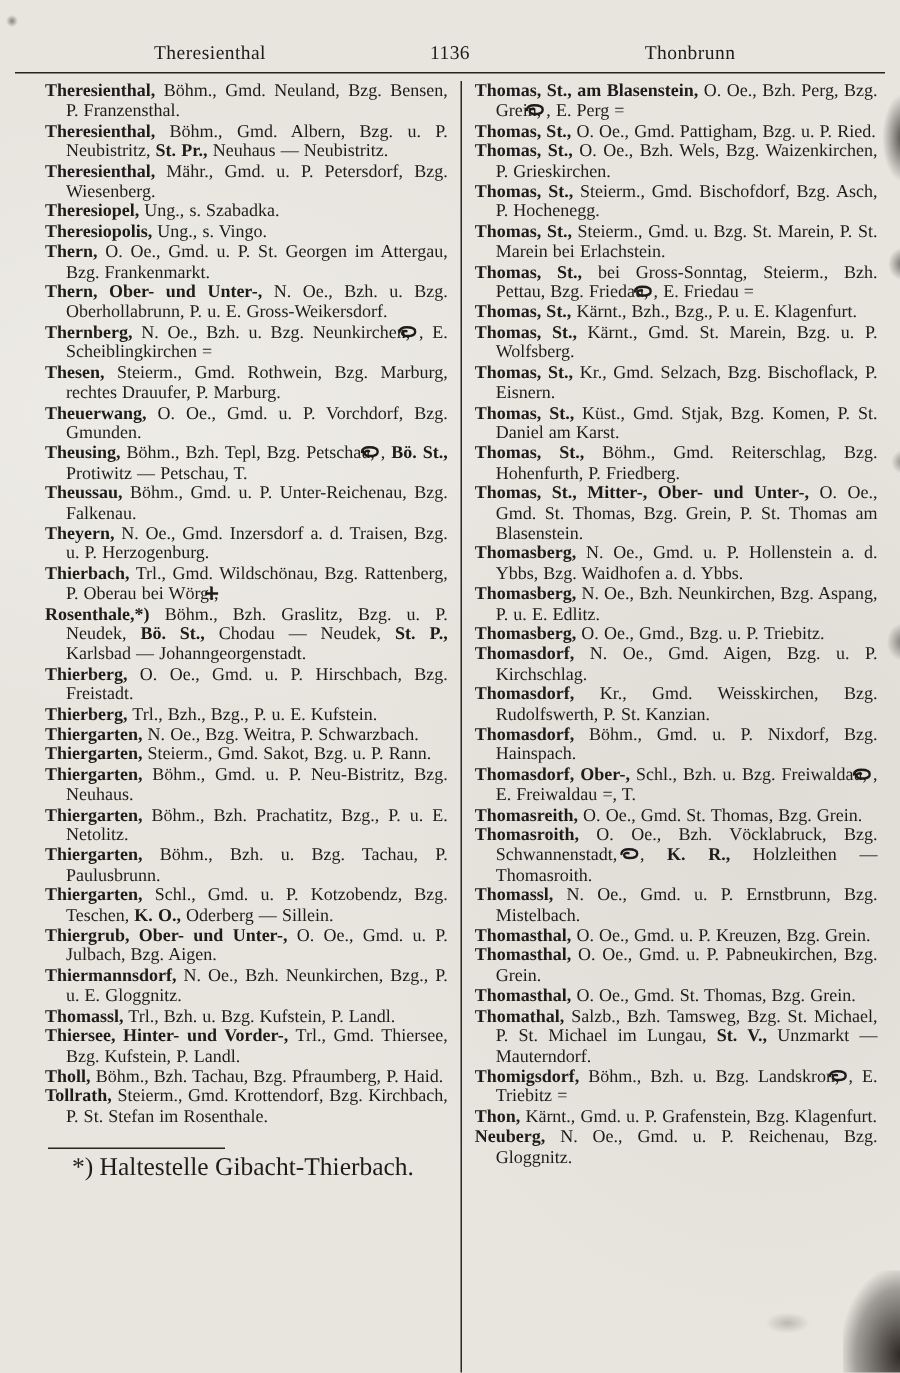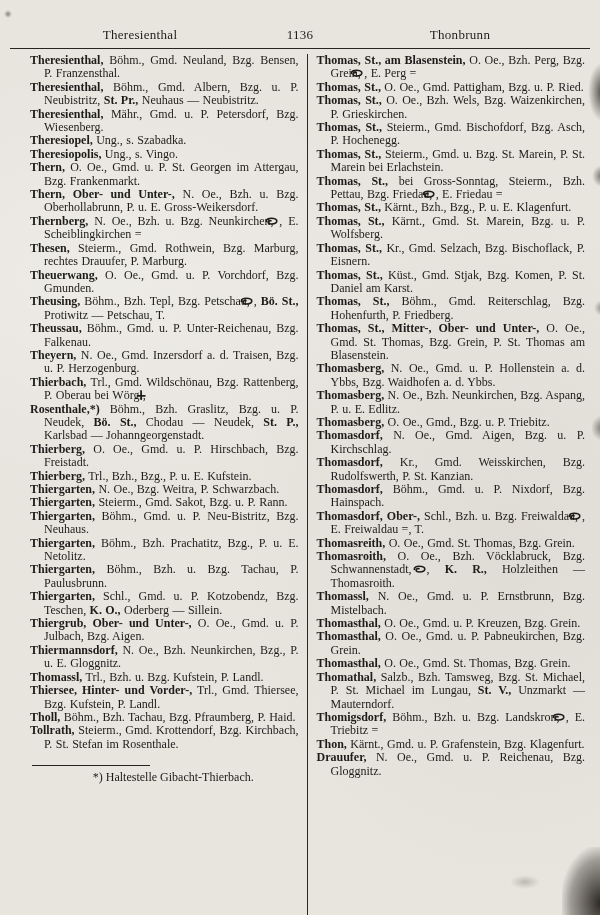--- a/index.html
+++ b/index.html
@@ -49,21 +49,21 @@
     text-indent:-14px;
     word-spacing:.4px;
   }
   .seg-b{font-weight:bold;}
   .seg-i{}
   .icon{display:inline-block;vertical-align:-1px;line-height:0;}
   .cross-glyph{font-weight:bold;font-size:14px;font-family:"DejaVu Sans",sans-serif;line-height:0;}
   .footnote-block{margin-top:14px;}
   .footnote-rule{width:118px;border-top:1.2px solid #26241f;margin:0 0 5px 2px;}
   .footnote{
-    font-size:12px;line-height:13px;margin:0;padding-left:18px;text-align:center;
+    font-size:17px;line-height:13px;margin:0;padding-left:18px;
   }
   .smudge{position:absolute;pointer-events:none;}
   .s1{right:-6px;top:62px;width:18px;height:60px;background:radial-gradient(ellipse at 80% 50%, rgba(35,30,25,.8), transparent 70%);}
   .s2{right:-4px;top:165px;width:12px;height:22px;background:radial-gradient(ellipse at 80% 50%, rgba(35,30,25,.6), transparent 70%);}
   .s3{right:-5px;top:415px;width:14px;height:26px;background:radial-gradient(ellipse at 80% 50%, rgba(35,30,25,.55), transparent 70%);}
   .s4{right:-10px;bottom:-12px;width:48px;height:80px;background:radial-gradient(ellipse at 80% 70%, rgba(25,20,15,.9), rgba(25,20,15,.35) 55%, transparent 75%);}
   .s5{right:-4px;top:300px;width:10px;height:16px;background:radial-gradient(ellipse at 80% 50%, rgba(35,30,25,.45), transparent 70%);}
   .s6{left:4px;top:10px;width:8px;height:8px;background:radial-gradient(circle, rgba(40,35,30,.5), transparent 70%);}
   .s7{right:60px;top:875px;width:30px;height:14px;background:radial-gradient(ellipse, rgba(60,55,45,.25), transparent 70%);}
 </style>
@@ -151,21 +151,21 @@
             </svg></span><span class="seg-n">, </span><span class="seg-b">K. R.,</span><span class="seg-n"> Holzleithen — Thomasroith.</span></p>
         <p class="entry"><span class="seg-b">Thomassl,</span><span class="seg-i"> N. Oe.,</span><span class="seg-n"> Gmd. u. P. Ernstbrunn, Bzg. Mistelbach.</span></p>
         <p class="entry"><span class="seg-b">Thomasthal,</span><span class="seg-i"> O. Oe.,</span><span class="seg-n"> Gmd. u. P. Kreuzen, Bzg. Grein.</span></p>
         <p class="entry"><span class="seg-b">Thomasthal,</span><span class="seg-i"> O. Oe.,</span><span class="seg-n"> Gmd. u. P. Pabneukirchen, Bzg. Grein.</span></p>
         <p class="entry"><span class="seg-b">Thomasthal,</span><span class="seg-i"> O. Oe.,</span><span class="seg-n"> Gmd. St. Thomas, Bzg. Grein.</span></p>
         <p class="entry"><span class="seg-b">Thomathal,</span><span class="seg-i"> Salzb.,</span><span class="seg-n"> Bzh. Tamsweg, Bzg. St. Michael, P. St. Michael im Lungau, </span><span class="seg-b">St. V.,</span><span class="seg-n"> Unzmarkt — Mauterndorf.</span></p>
         <p class="entry"><span class="seg-b">Thomigsdorf,</span><span class="seg-i"> Böhm.,</span><span class="seg-n"> Bzh. u. Bzg. Landskron, </span><span class="icon"><svg width="13" height="9" viewBox="0 0 13 9">
               <path d="M1.3 4.4 C1.3 2.1 3.6 1.2 6.1 1.2 C9.2 1.2 11.8 2.1 11.8 4.1 C11.8 6.2 9.4 7 6.5 7 C4.5 7 3.1 6.3 3.1 5 C3.1 3.8 4.7 3.4 6 3.8" fill="none" stroke="#1d1c1a" stroke-width="1.6" stroke-linecap="round"></path>
             </svg></span><span class="seg-n">, E. Triebitz =</span></p>
         <p class="entry"><span class="seg-b">Thon,</span><span class="seg-i"> Kärnt.,</span><span class="seg-n"> Gmd. u. P. Grafenstein, Bzg. Klagenfurt.</span></p>
-        <p class="entry"><span class="seg-b">Drauufer,</span><span class="seg-i"> N. Oe.,</span><span class="seg-n"> Gmd. u. P. Reichenau, Bzg. Gloggnitz.</span></p>
+        <p class="entry"><span class="seg-b">Neuberg,</span><span class="seg-i"> N. Oe.,</span><span class="seg-n"> Gmd. u. P. Reichenau, Bzg. Gloggnitz.</span></p>
       </div>
   </div>
 
   <div class="smudge s1"></div>
   <div class="smudge s2"></div>
   <div class="smudge s3"></div>
   <div class="smudge s4"></div>
   <div class="smudge s5"></div>
   <div class="smudge s6"></div>
   <div class="smudge s7"></div>

